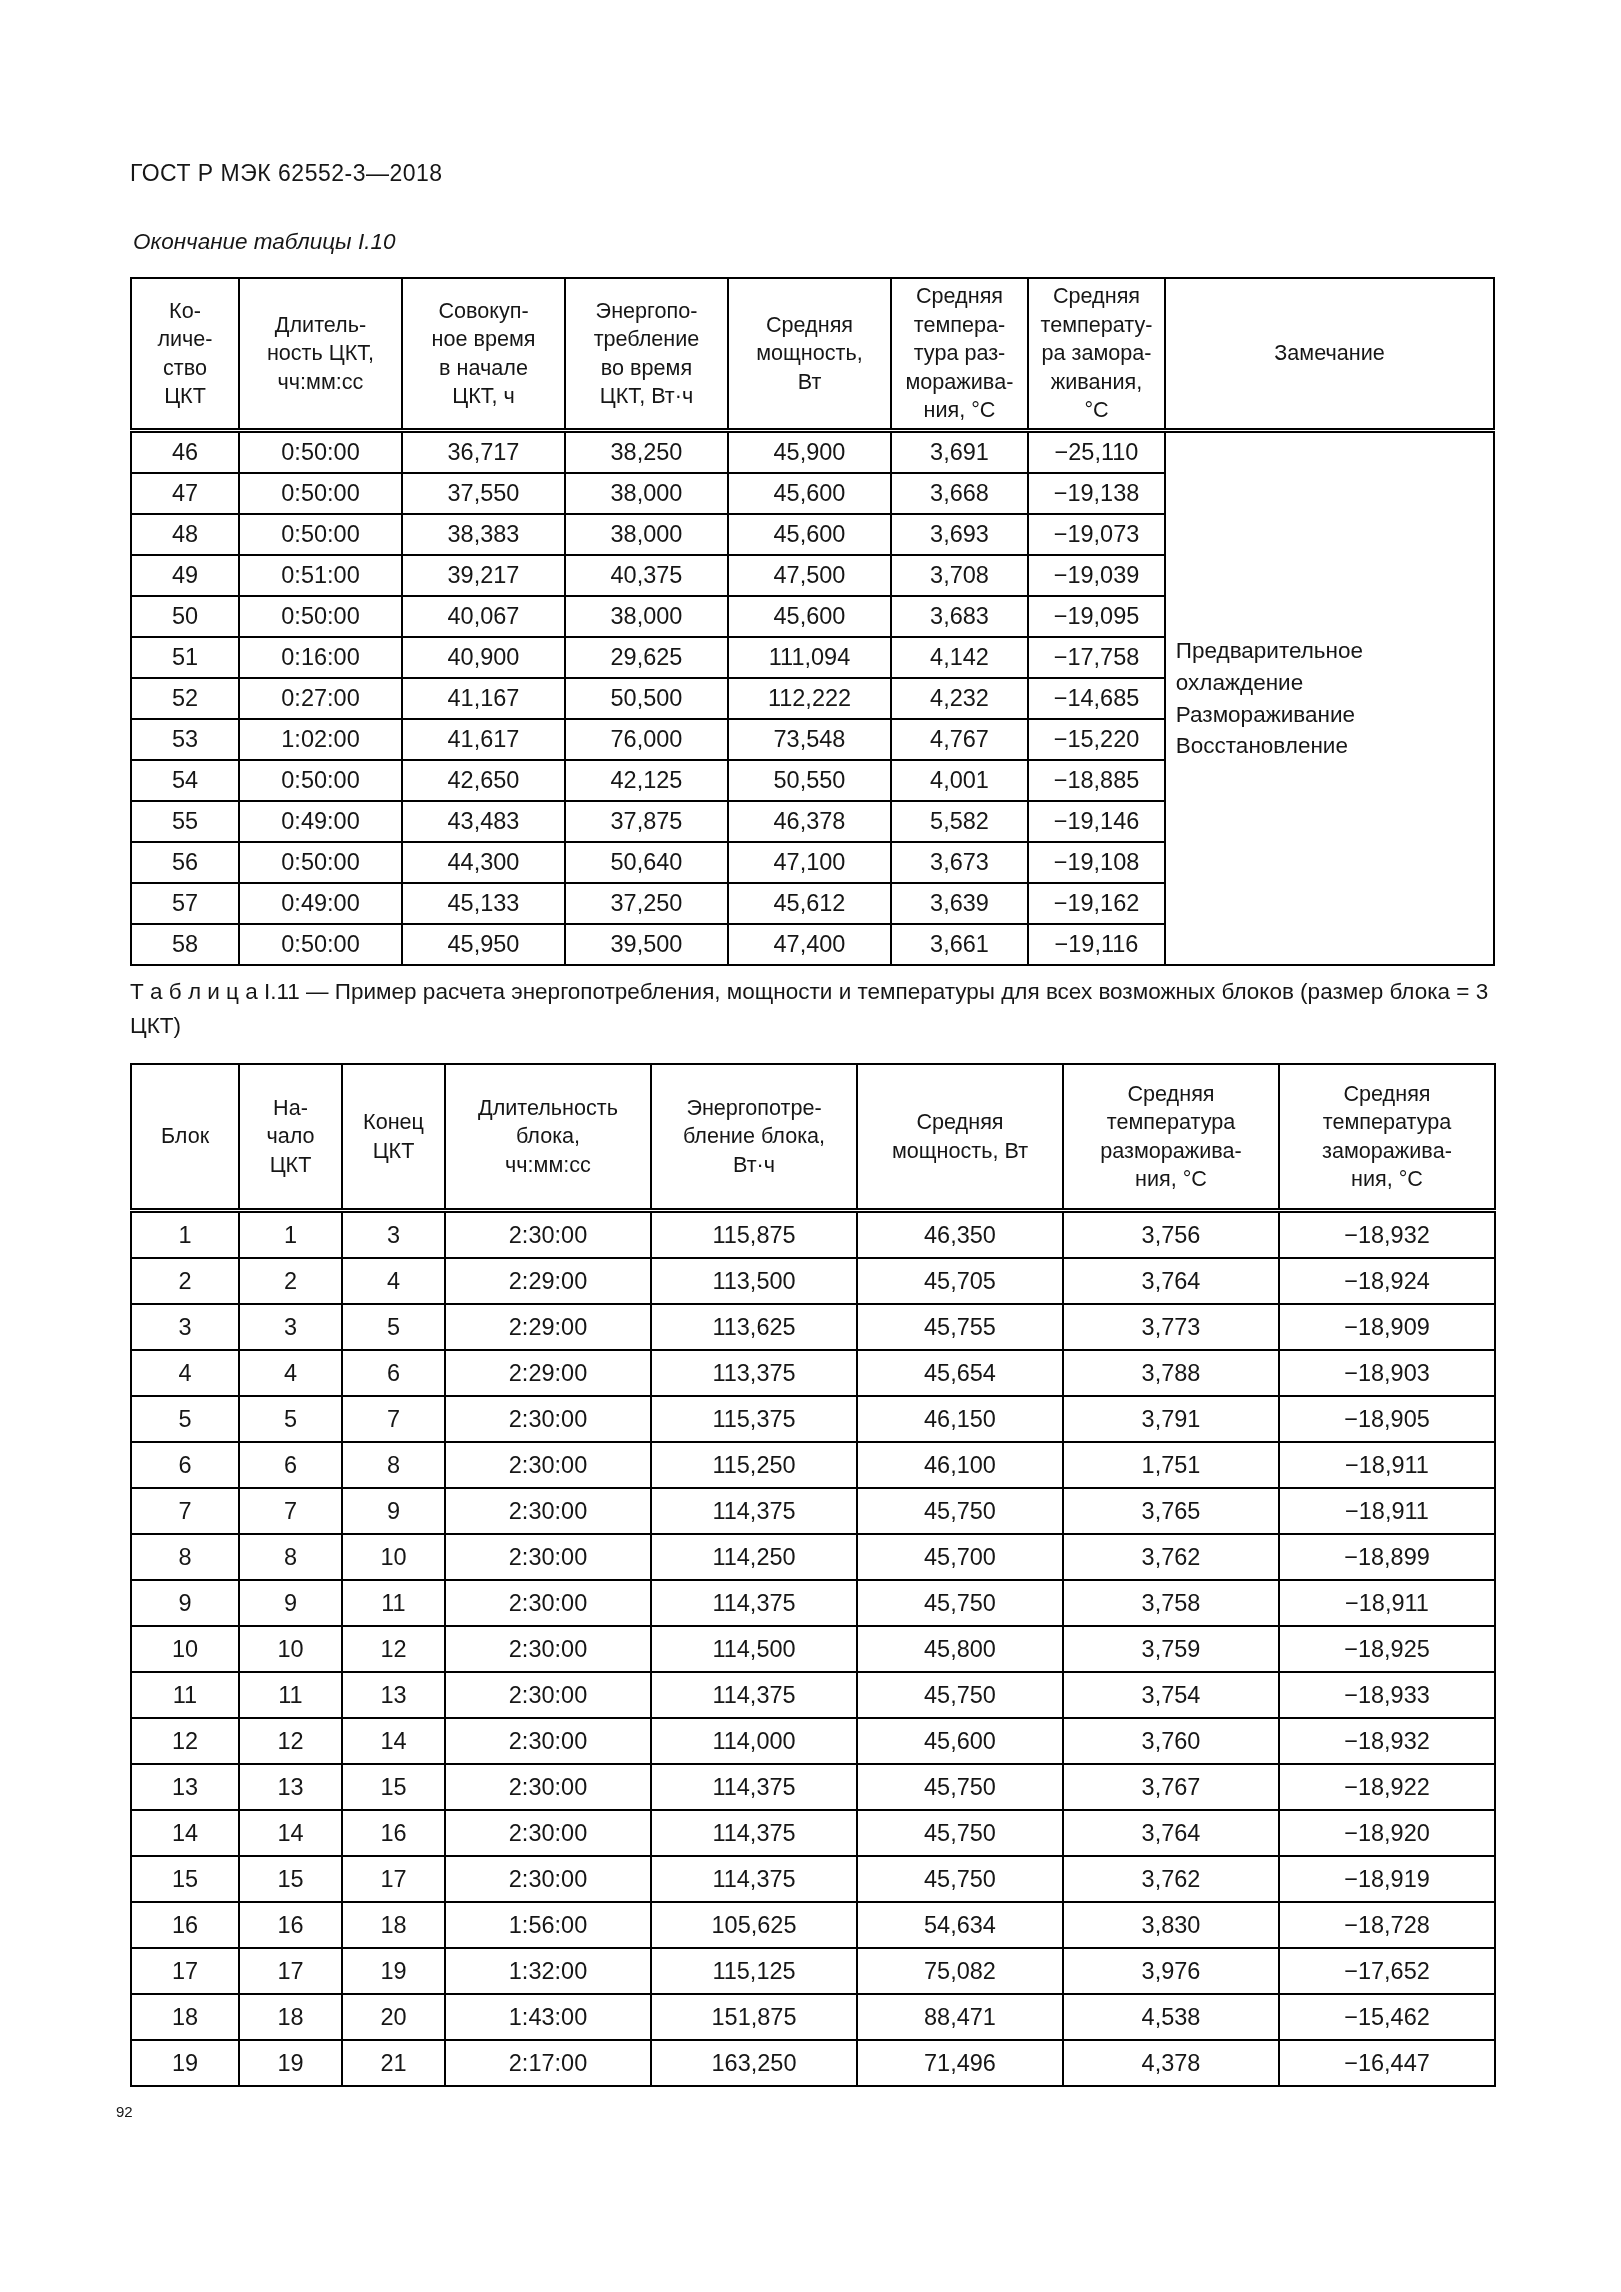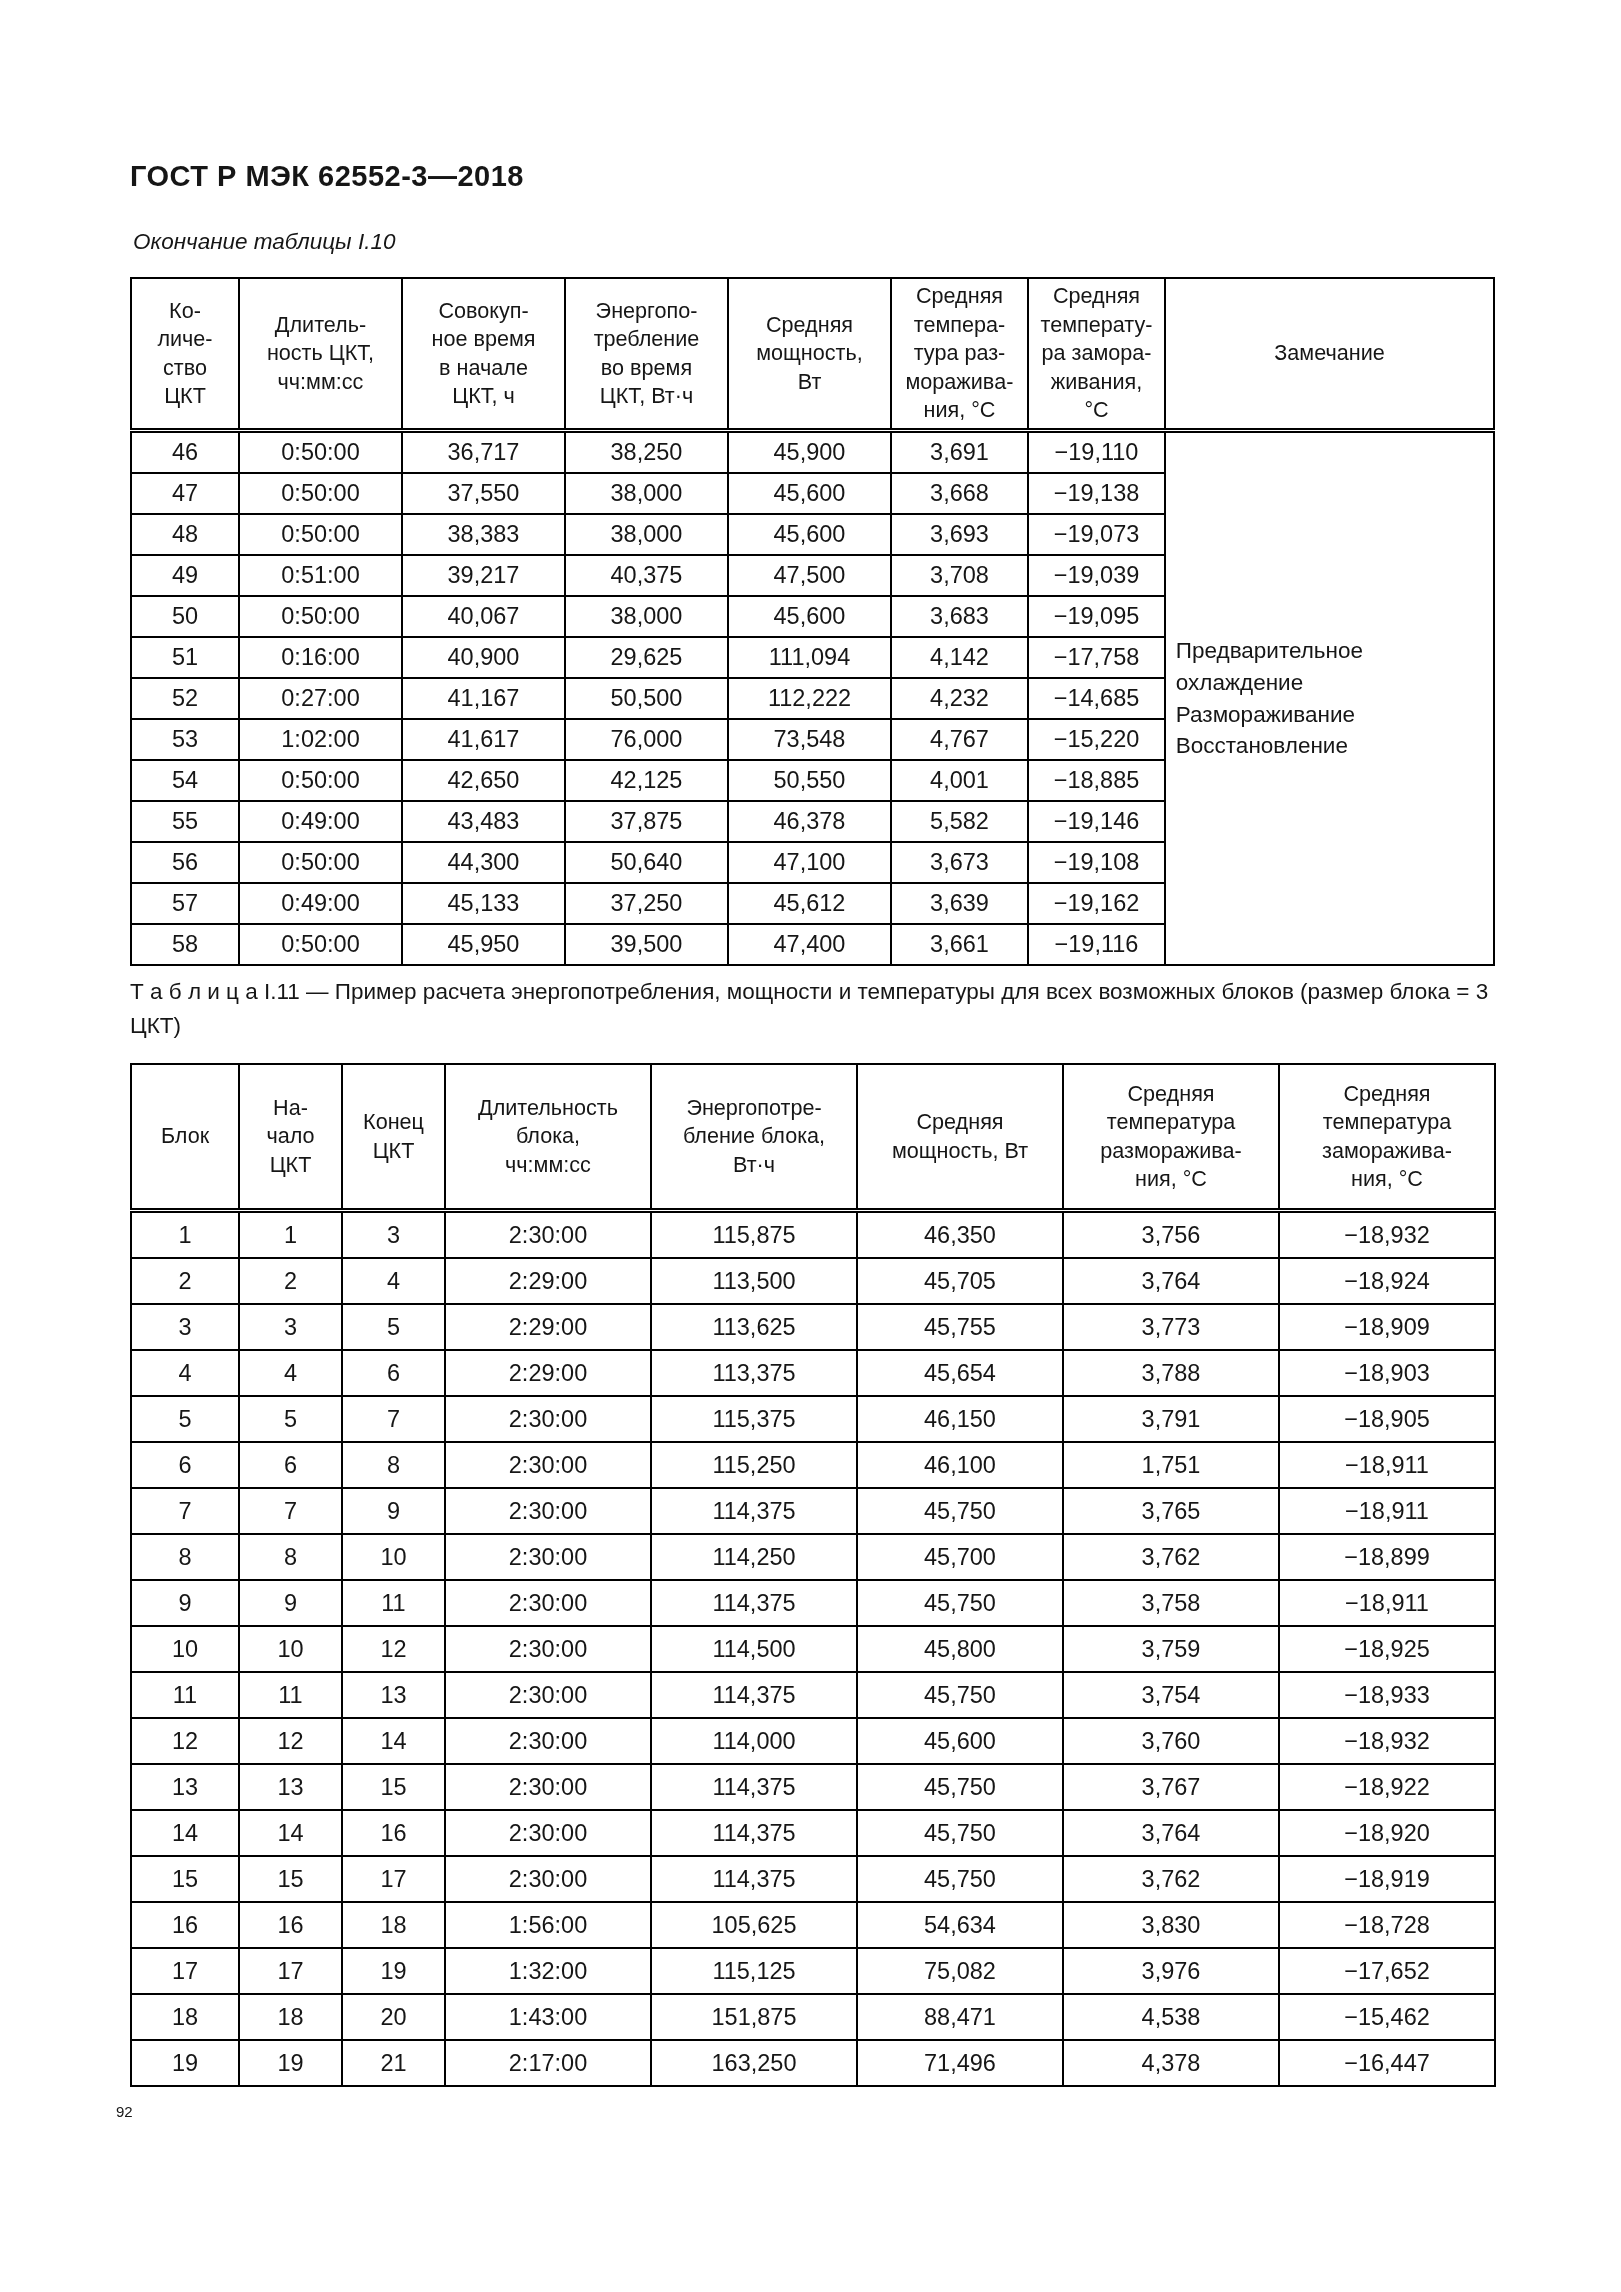--- a/index.html
+++ b/index.html
@@ -6,21 +6,21 @@
   .page{
     position:relative;
     width:1621px;height:2293px;
     background:#ffffff;
     font-family:"Liberation Sans", sans-serif;
     color:#161616;
     overflow:hidden;
   }
   .doc-header{
     position:absolute;top:160px;left:130px;
-    font-size:29px;font-weight:bold;letter-spacing:0.5px;
+    font-size:23px;font-weight:normal;letter-spacing:0.5px;
   }
   .continuation{
     position:absolute;top:229px;left:133px;
     font-size:22.5px;font-style:italic;text-align:center;
   }
   table{
     position:absolute;left:130px;
     border-collapse:collapse;table-layout:fixed;
     border:2.9px solid #000;
   }
@@ -111,21 +111,21 @@
       </tr>
     </thead>
     <tbody id="t10-body">
         <tr>
           <td>46</td>
           <td>0:50:00</td>
           <td>36,717</td>
           <td>38,250</td>
           <td>45,900</td>
           <td>3,691</td>
-          <td>−19,110</td>
+          <td>−25,110</td>
           <td class="remark" rowspan="13">Предварительное
 охлаждение
 Размораживание
 Восстановление</td>
         </tr>
         <tr>
           <td>47</td>
           <td>0:50:00</td>
           <td>37,550</td>
           <td>38,000</td>

